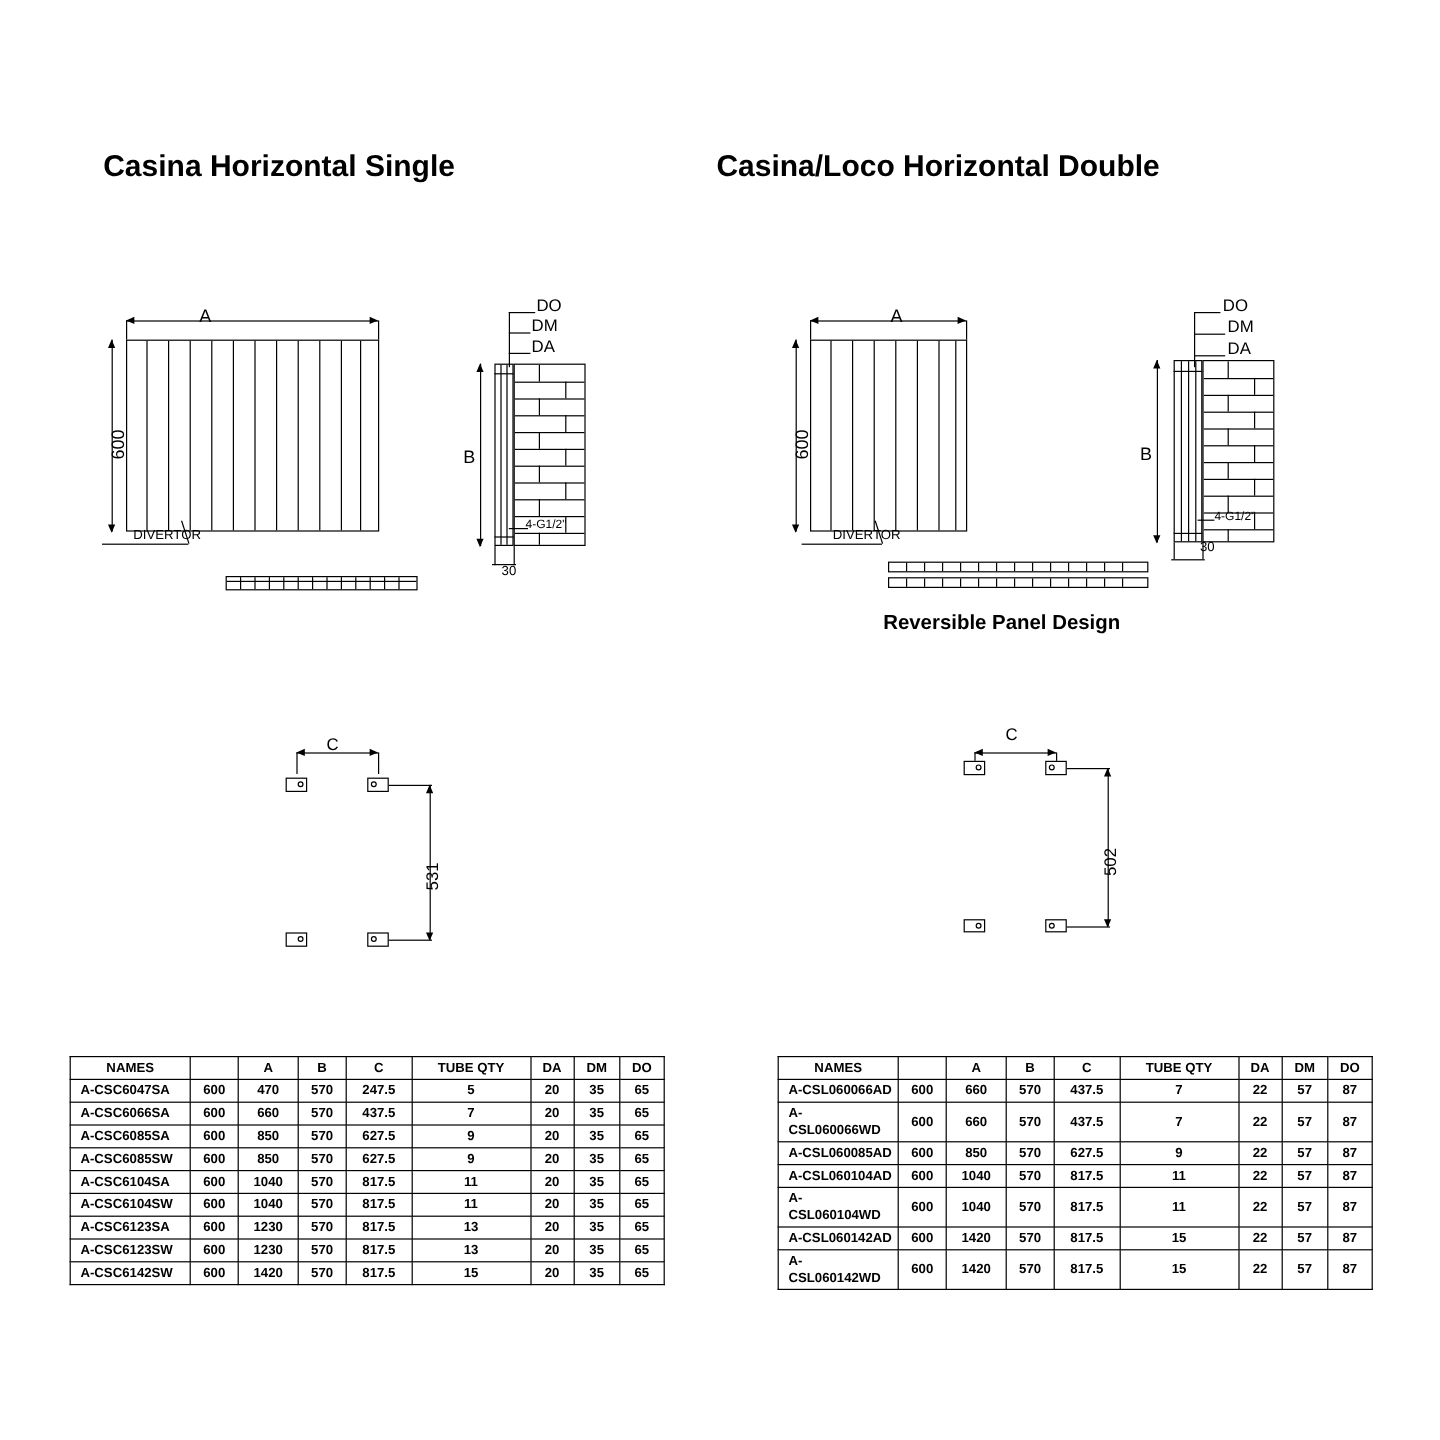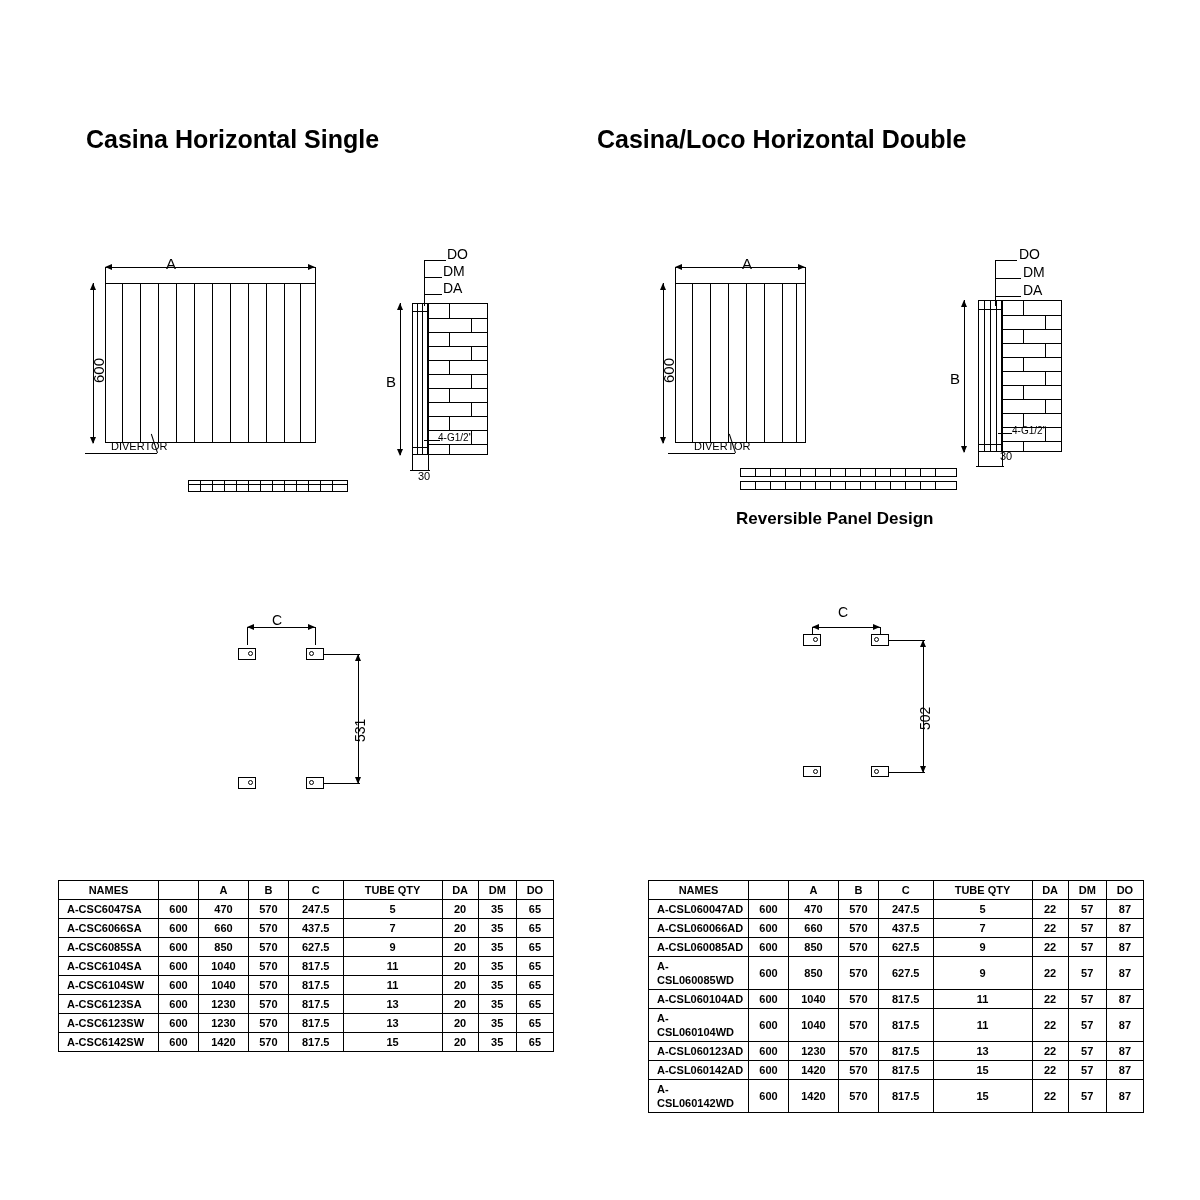--- a/index.html
+++ b/index.html
@@ -410,20 +410,31 @@
           <td>600</td>
           <td>850</td>
           <td>570</td>
           <td>627.5</td>
           <td>9</td>
           <td>20</td>
           <td>35</td>
           <td>65</td>
         </tr>
         <tr>
+          <td class="name">A-CSC6085SW</td>
+          <td>600</td>
+          <td>850</td>
+          <td>570</td>
+          <td>627.5</td>
+          <td>9</td>
+          <td>20</td>
+          <td>35</td>
+          <td>65</td>
+        </tr>
+        <tr>
           <td class="name">A-CSC6104SA</td>
           <td>600</td>
           <td>1040</td>
           <td>570</td>
           <td>817.5</td>
           <td>11</td>
           <td>20</td>
           <td>35</td>
           <td>65</td>
         </tr>
@@ -494,92 +505,70 @@
         <th>B</th>
         <th>C</th>
         <th>TUBE QTY</th>
         <th>DA</th>
         <th>DM</th>
         <th>DO</th>
       </tr>
     </thead>
     <tbody id="tbody-right">
         <tr>
-          <td class="name">A-CSL060047AD</td>
-          <td>600</td>
-          <td>470</td>
-          <td>570</td>
-          <td>247.5</td>
-          <td>5</td>
-          <td>22</td>
-          <td>57</td>
-          <td>87</td>
-        </tr>
-        <tr>
           <td class="name">A-CSL060066AD</td>
           <td>600</td>
           <td>660</td>
           <td>570</td>
           <td>437.5</td>
           <td>7</td>
           <td>22</td>
           <td>57</td>
           <td>87</td>
         </tr>
         <tr>
+          <td class="name">A-CSL060066WD</td>
+          <td>600</td>
+          <td>660</td>
+          <td>570</td>
+          <td>437.5</td>
+          <td>7</td>
+          <td>22</td>
+          <td>57</td>
+          <td>87</td>
+        </tr>
+        <tr>
           <td class="name">A-CSL060085AD</td>
           <td>600</td>
           <td>850</td>
           <td>570</td>
           <td>627.5</td>
           <td>9</td>
           <td>22</td>
           <td>57</td>
           <td>87</td>
         </tr>
         <tr>
-          <td class="name">A-CSL060085WD</td>
-          <td>600</td>
-          <td>850</td>
-          <td>570</td>
-          <td>627.5</td>
-          <td>9</td>
-          <td>22</td>
-          <td>57</td>
-          <td>87</td>
-        </tr>
-        <tr>
           <td class="name">A-CSL060104AD</td>
           <td>600</td>
           <td>1040</td>
           <td>570</td>
           <td>817.5</td>
           <td>11</td>
           <td>22</td>
           <td>57</td>
           <td>87</td>
         </tr>
         <tr>
           <td class="name">A-CSL060104WD</td>
           <td>600</td>
           <td>1040</td>
           <td>570</td>
           <td>817.5</td>
           <td>11</td>
-          <td>22</td>
-          <td>57</td>
-          <td>87</td>
-        </tr>
-        <tr>
-          <td class="name">A-CSL060123AD</td>
-          <td>600</td>
-          <td>1230</td>
-          <td>570</td>
-          <td>817.5</td>
-          <td>13</td>
           <td>22</td>
           <td>57</td>
           <td>87</td>
         </tr>
         <tr>
           <td class="name">A-CSL060142AD</td>
           <td>600</td>
           <td>1420</td>
           <td>570</td>
           <td>817.5</td>

